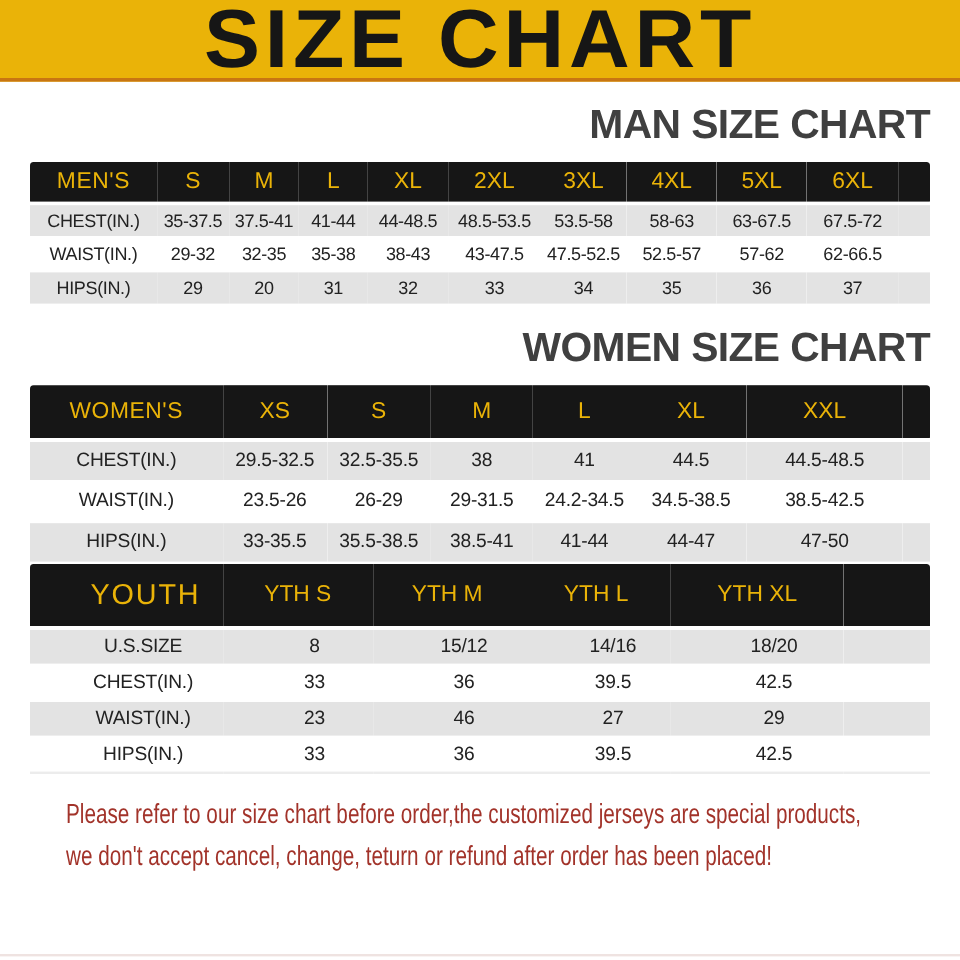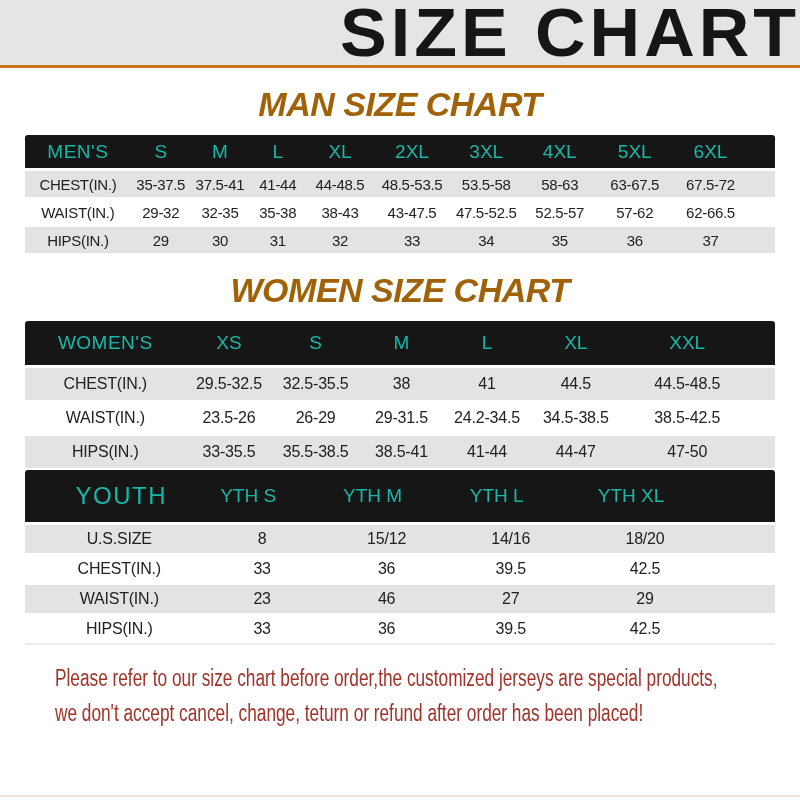--- a/index.html
+++ b/index.html
@@ -2,41 +2,41 @@
 <html><head>
 <meta charset="utf-8">
 <style>
   html,body{margin:0;padding:0;}
   body{
     width:800px;height:800px;overflow:hidden;position:relative;
     background:#ffffff;font-family:"Liberation Sans",sans-serif;
   }
   
   .banner{
-    height:65px;background:#e5e5e5;border-bottom:3px solid #C87612;
-    display:flex;align-items:center;justify-content:flex-end;overflow:hidden;
+    height:65px;background:#eab308;border-bottom:3px solid #C87612;
+    display:flex;align-items:center;justify-content:center;overflow:hidden;
   }
   .banner-title{
     font-size:70px;font-weight:bold;color:#161616;letter-spacing:4px;
     line-height:65px;display:inline-block;transform:scaleY(0.98);white-space:nowrap;
   }
   
   .content{padding:0 25px;}
   .section-heading{
-    text-align:center;font-weight:bold;color:#a16207;font-size:34px;
-    letter-spacing:-0.5px;line-height:39px;font-style:italic;
+    text-align:right;font-weight:bold;color:#404040;font-size:34px;
+    letter-spacing:-0.5px;line-height:39px;
   }
   .h-men{margin:17px 0 11px;}
   .h-women{margin:16px 0 11px;}
   .h-youth{margin:21px 0 13px;}
   
   table{width:100%;border-collapse:collapse;table-layout:fixed;}
   th,td{padding:0;text-align:center;vertical-align:middle;overflow:hidden;white-space:nowrap;}
   tr.bar th{
-    background:#161616;color:#14b8a6;font-weight:normal;font-size:19px;
+    background:#161616;color:#eab308;font-weight:normal;font-size:19px;
     border-bottom:3px solid #ffffff;
   }
   tr.bar th:first-child{border-radius:3px 0 0 3px;}
   tr.bar th:last-child{border-radius:0 3px 3px 0;}
   th.bar-label{font-weight:bold;font-size:23px;letter-spacing:0.5px;}
   td{font-size:16px;color:#222222;letter-spacing:-0.2px;border-bottom:2px solid #ffffff;}
   tr.rg td{background:#E3E3E3;}
   tr.rw td{background:#ffffff;}
   .t-men tr.bar th{height:33px;}
   .t-men td{height:26px;font-size:15px;letter-spacing:-0.3px;}
@@ -115,21 +115,21 @@
         <td>43-47.5</td>
         <td>47.5-52.5</td>
         <td>52.5-57</td>
         <td>57-62</td>
         <td>62-66.5</td>
         <td></td>
       </tr>
       <tr class="rg">
         <td>HIPS(IN.)</td>
         <td>29</td>
-        <td>30</td>
+        <td>20</td>
         <td>31</td>
         <td>32</td>
         <td>33</td>
         <td>34</td>
         <td>35</td>
         <td>36</td>
         <td>37</td>
         <td></td>
       </tr>
     </tbody>

